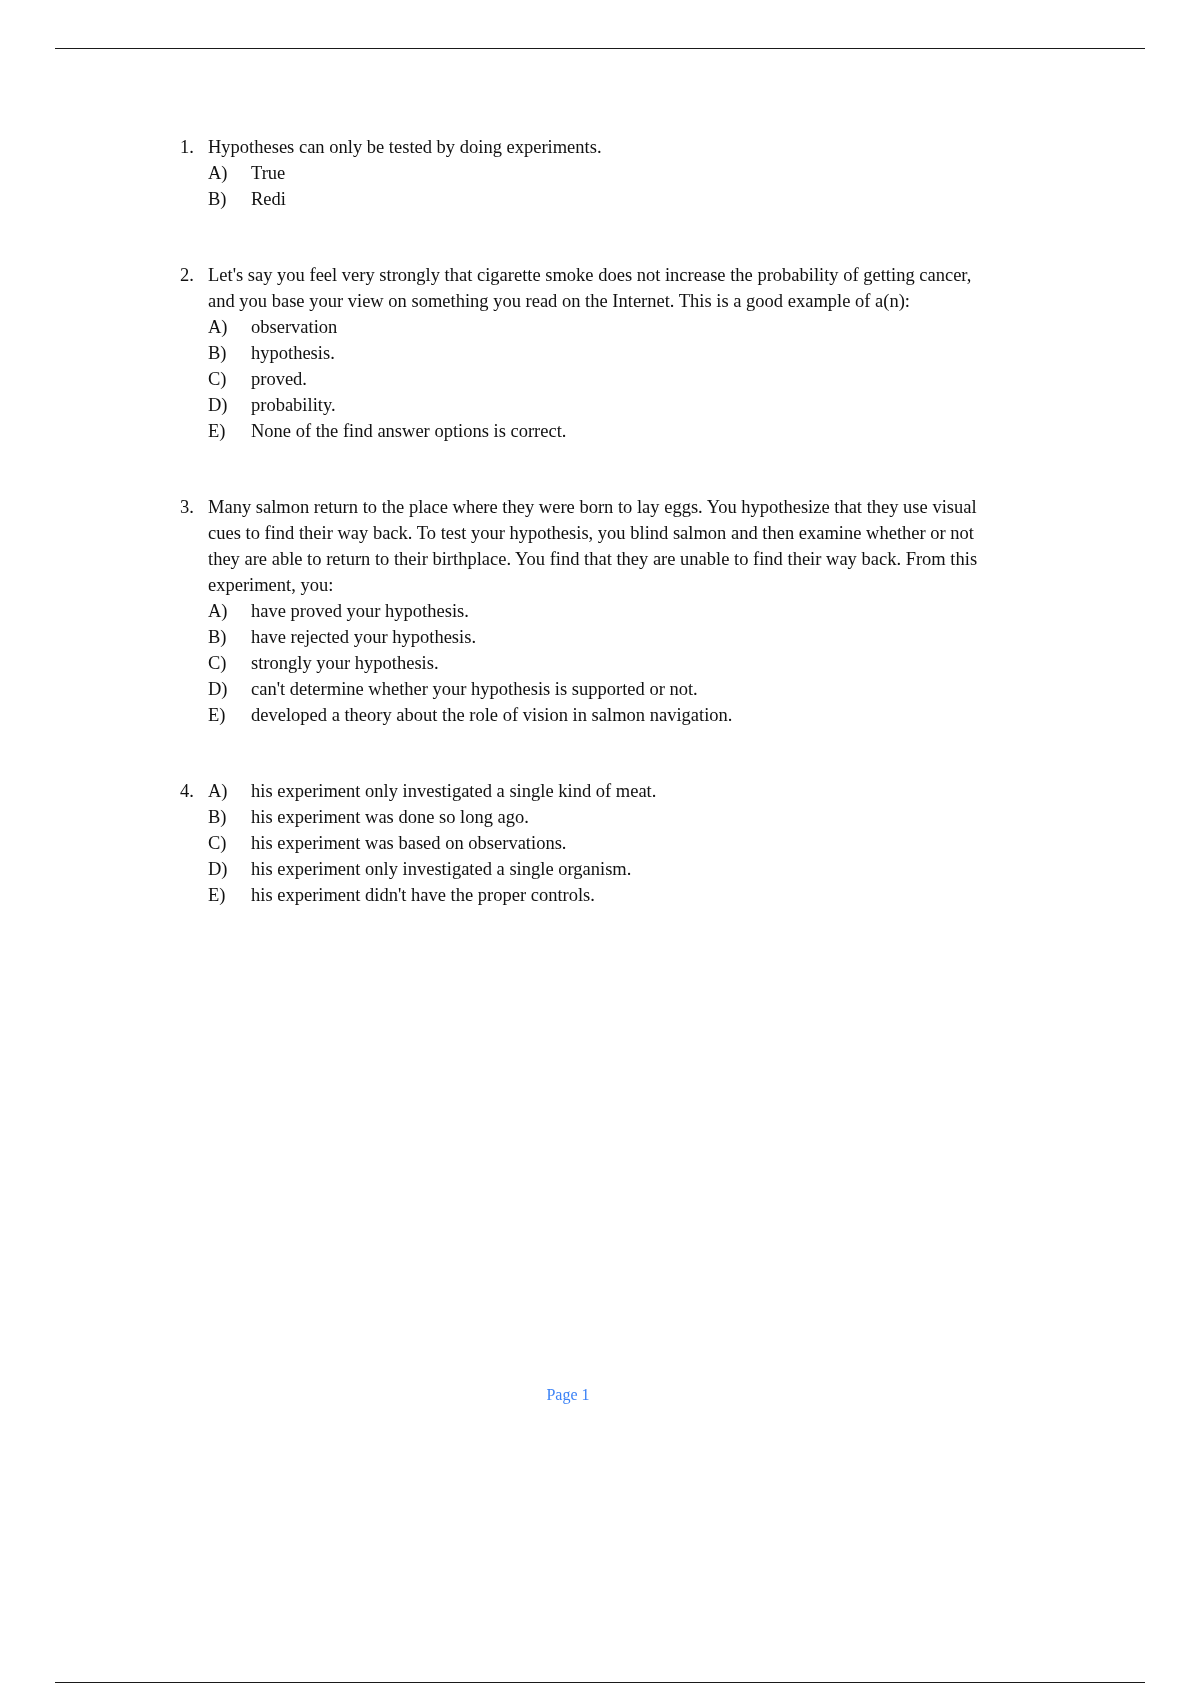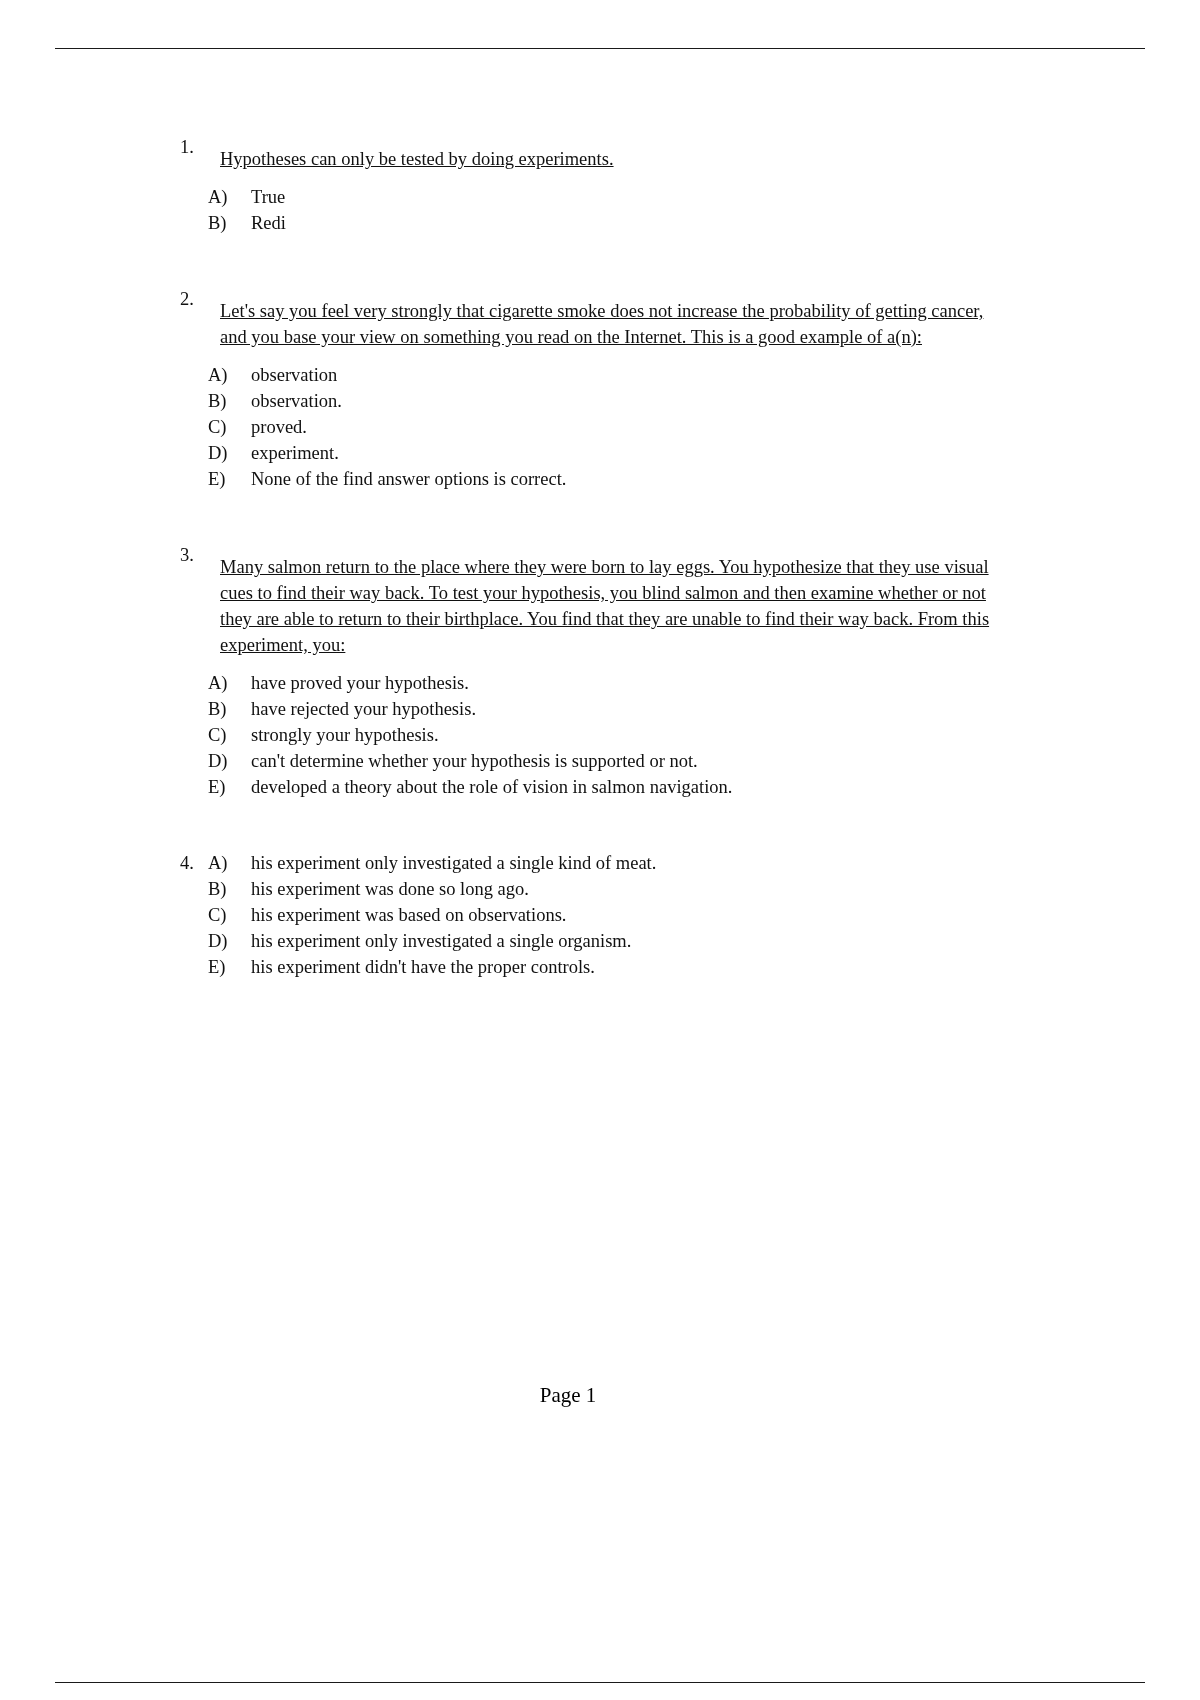--- a/index.html
+++ b/index.html
@@ -41,22 +41,21 @@
   }
   .qnum {
     flex: none;
     width: 28px;
   }
   .qbody {
     flex: 1;
     min-width: 0;
   }
   .qtext {
-    margin: 12px;
-    text-decoration: underline;
+    margin: 0;
   }
   .options {
     margin: 0;
     padding: 0;
     list-style: none;
   }
   .option {
     display: flex;
   }
   .oletter {
@@ -67,24 +66,24 @@
     flex: 1;
     min-width: 0;
   }
 
   .footer {
     position: absolute;
     top: 1385px;
     left: 145px;
     width: 846px;
     text-align: center;
-    font-size: 21px;
+    font-size: 16px;
     line-height: 20px;
     font-family: "Liberation Serif", "DejaVu Serif", serif;
-    color: #000000;
+    color: #3b82f6;
   }
 </style>
 </head>
 <body>
 
 <div class="page">
   <div class="rule rule-top"></div>
 
   <div class="content">
   <div class="question">
@@ -110,31 +109,31 @@
     <div class="qbody">
       <p class="qtext">Let's say you feel very strongly that cigarette smoke does not increase the probability of getting cancer, and you base your view on something you read on the Internet. This is a good example of a(n):</p>
       <ul class="options">
   <li class="option">
     <span class="oletter">A)</span>
     <span class="otext">observation</span>
   </li>
 
   <li class="option">
     <span class="oletter">B)</span>
-    <span class="otext">observation.</span>
+    <span class="otext">hypothesis.</span>
   </li>
 
   <li class="option">
     <span class="oletter">C)</span>
     <span class="otext">proved.</span>
   </li>
 
   <li class="option">
     <span class="oletter">D)</span>
-    <span class="otext">experiment.</span>
+    <span class="otext">probability.</span>
   </li>
 
   <li class="option">
     <span class="oletter">E)</span>
     <span class="otext">None of the find answer options is correct.</span>
   </li>
 </ul>
     </div>
   </div>
 

